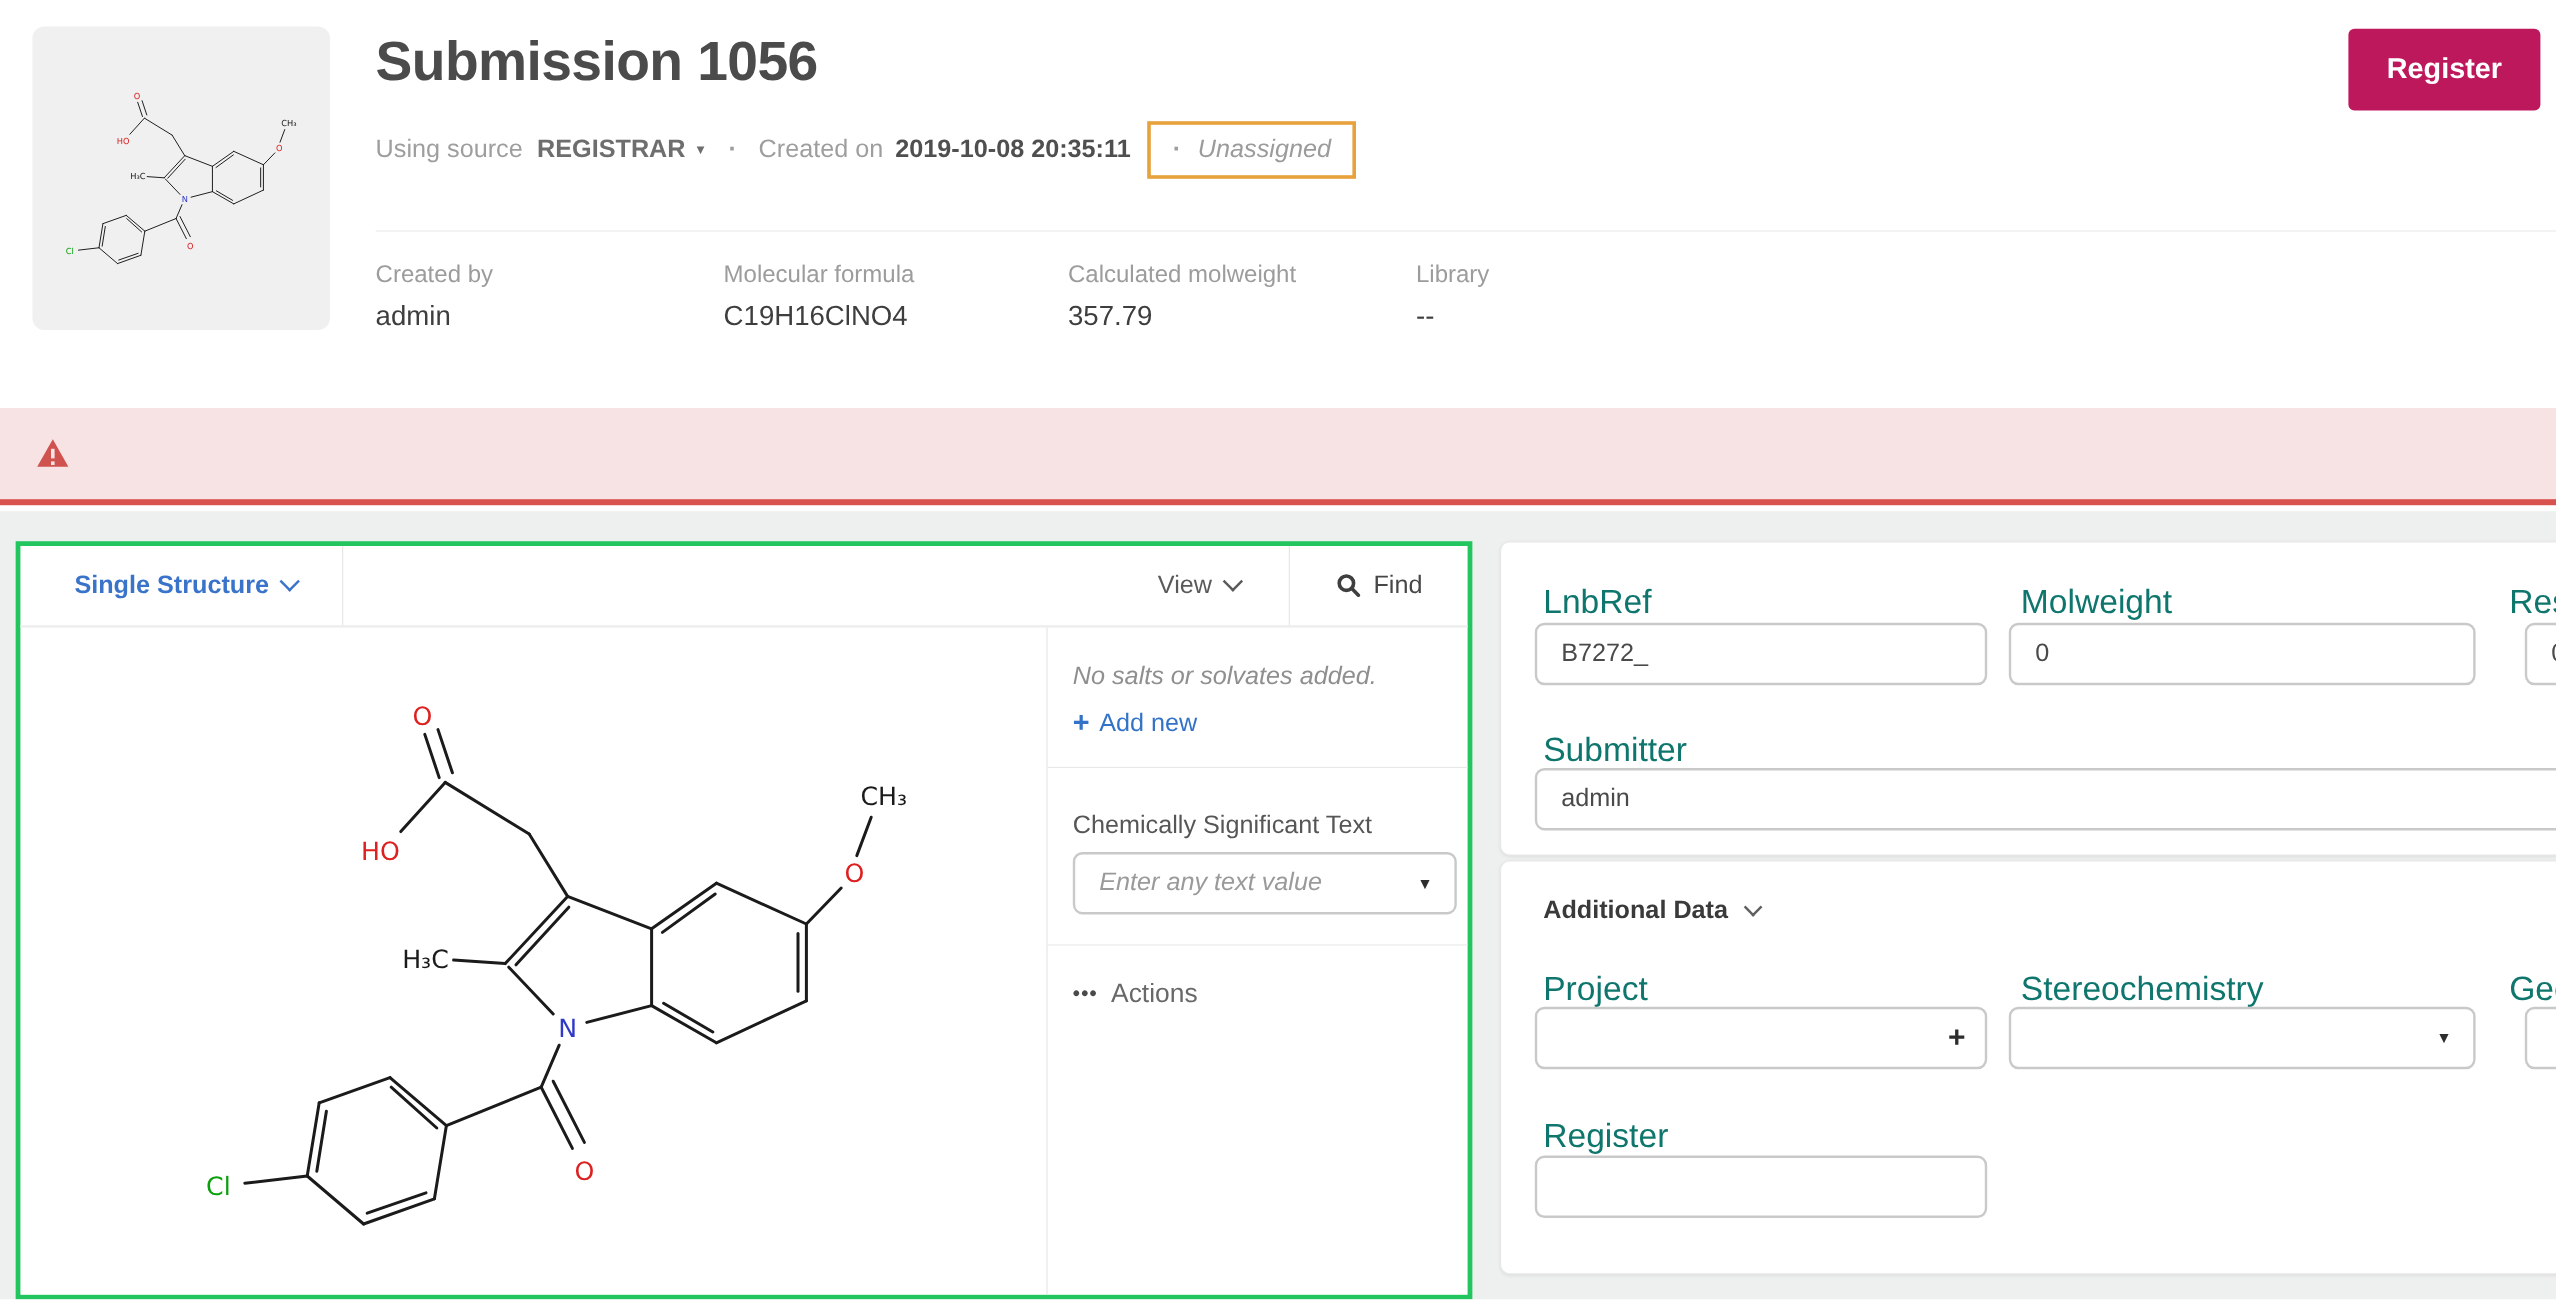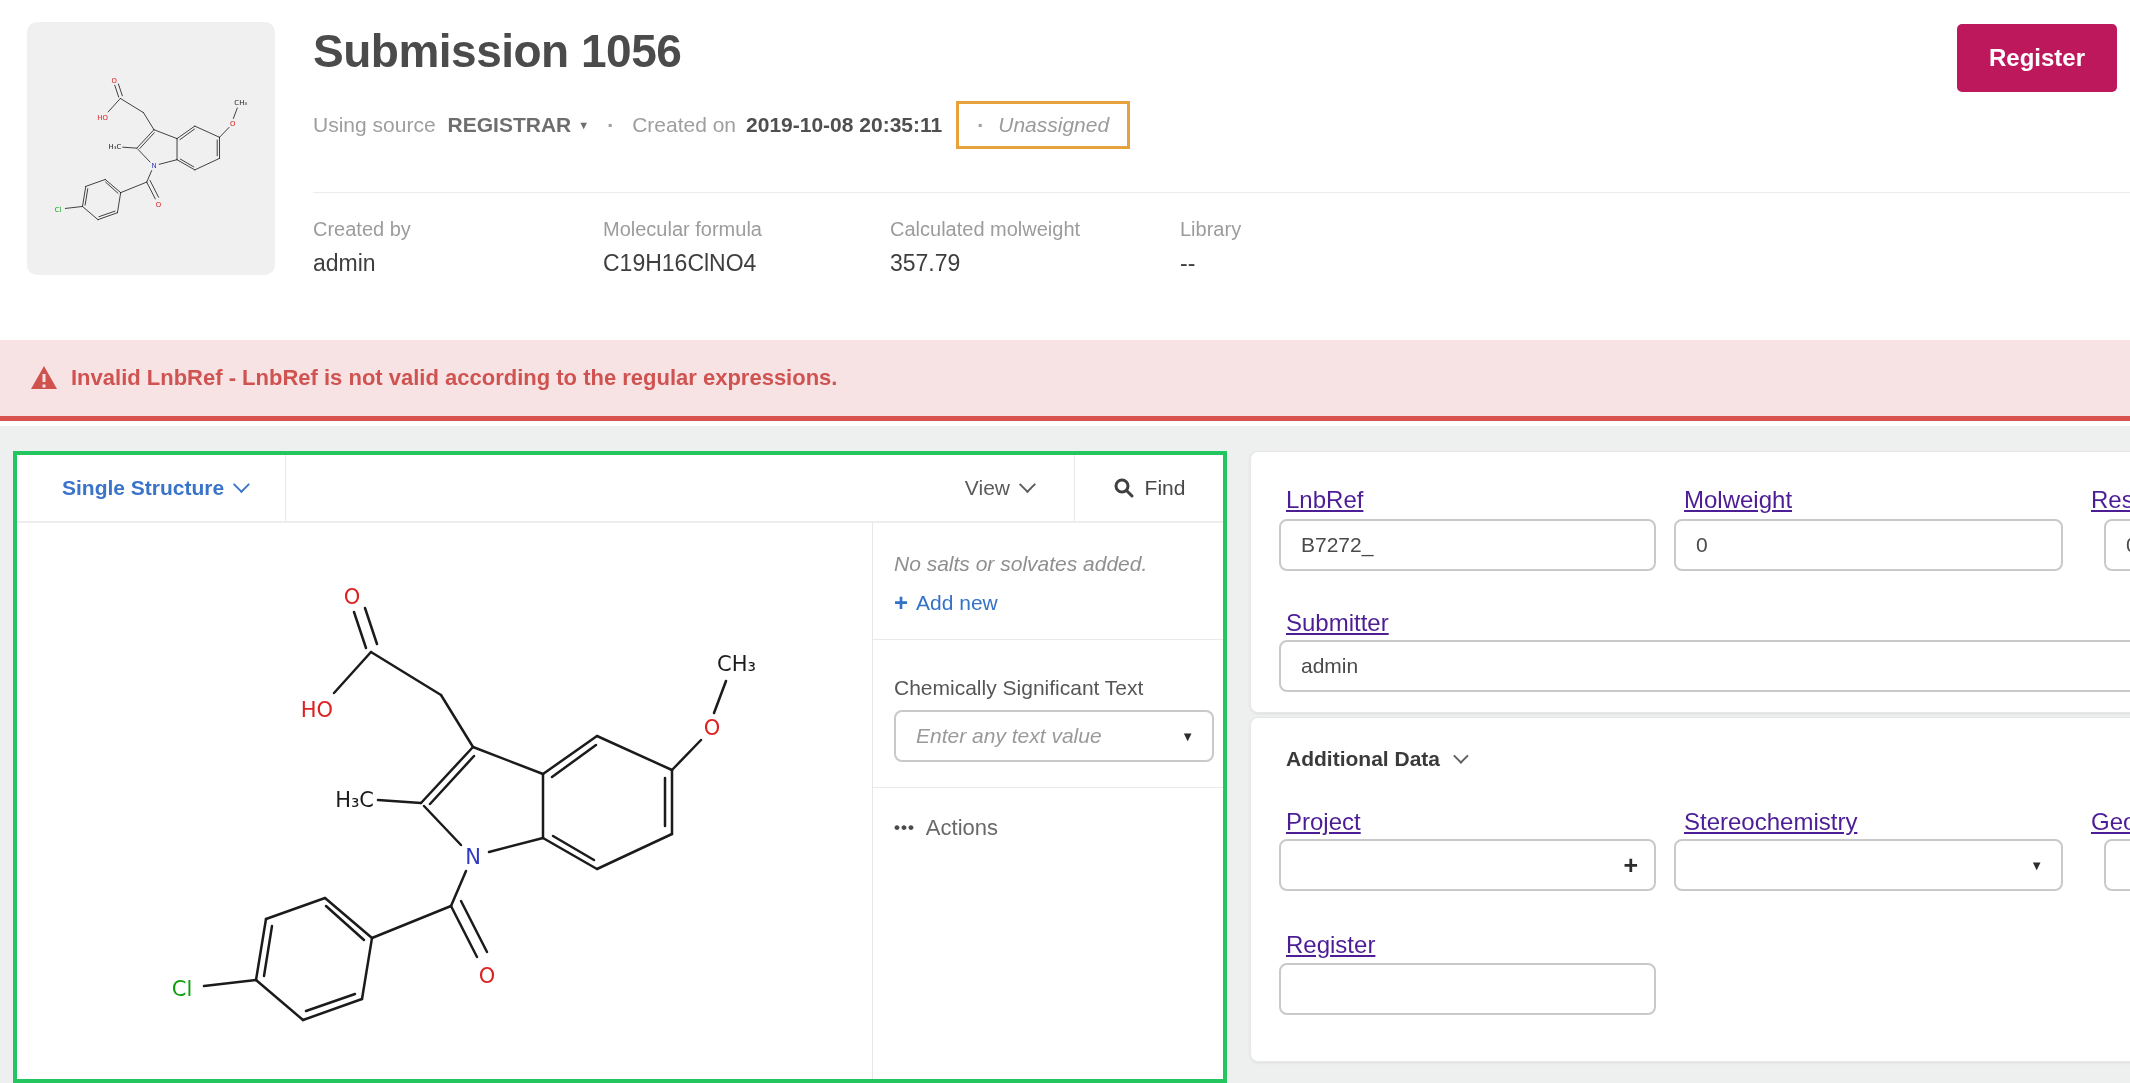--- a/index.html
+++ b/index.html
@@ -69,21 +69,21 @@
   .mol-canvas{position:absolute;left:107px;top:94px;width:680px;height:510px;}
   .mol text{font-family:"DejaVu Sans",sans-serif;font-size:21px;font-weight:500;fill:#1b1b1b;}
   .mol .red{fill:#dd2020;} .mol .blue{fill:#3038c8;} .mol .green{fill:#0da00d;}
   .mol line, .mol path{stroke:#1b1b1b;stroke-width:2.5;fill:none;stroke-linecap:round;}
 
   
   .rcard{position:absolute;left:1250px;width:900px;background:#fff;border:1px solid #e8e8e8;border-radius:8px;
          box-shadow:0 1px 3px rgba(0,0,0,.07);box-sizing:border-box;}
   .rcard-top{top:451px;height:262px;}
   .rcard-bottom{top:717px;height:345px;}
-  .flabel{position:absolute;font-size:24px;color:#4c1d95;white-space:nowrap;text-decoration:underline;}
+  .flabel{position:absolute;font-size:28px;color:#0f766e;white-space:nowrap;}
   .finput{position:absolute;height:52px;border:2px solid #c9c9c9;border-radius:8px;box-sizing:border-box;background:#fff;}
   .finput input{position:absolute;left:0;top:0;width:100%;height:100%;border:none;outline:none;background:transparent;
                 font-size:21px;color:#4a4a4a;padding:0 40px 0 20px;box-sizing:border-box;font-family:inherit;}
   .plus-btn{position:absolute;right:16px;top:50%;transform:translateY(-50%);font-size:25px;font-weight:700;color:#2d2d2d;cursor:pointer;}
   .ad-header{position:absolute;left:35px;top:29px;font-size:21px;font-weight:700;color:#3a3a3a;display:flex;align-items:center;cursor:pointer;text-align:right;}
   .ad-header .chev{color:#5f5f5f;margin-left:14px;width:9px;height:9px;}
 </style>
 </head>
 <body>
 
@@ -191,21 +191,20 @@
       </div>
     </div>
   </div>
 
   <div class="alert">
     <svg width="28" height="26" viewBox="0 0 28 26">
       <path d="M14 1 L27 24 L1 24 Z" fill="#d0524e"></path>
       <rect x="12.5" y="9" width="3" height="8" fill="#f8e3e4"></rect>
       <rect x="12.5" y="19.5" width="3" height="3" fill="#f8e3e4"></rect>
     </svg>
-    <span class="msg">Invalid LnbRef - LnbRef is not valid according to the regular expressions.</span>
   </div>
 
   <div class="page-bg"></div>
 
   <div class="left-card">
     <div class="toolbar">
       <div class="tb-seg seg-mode">
         <span>Single Structure</span>
         <span class="chev"></span>
       </div>

